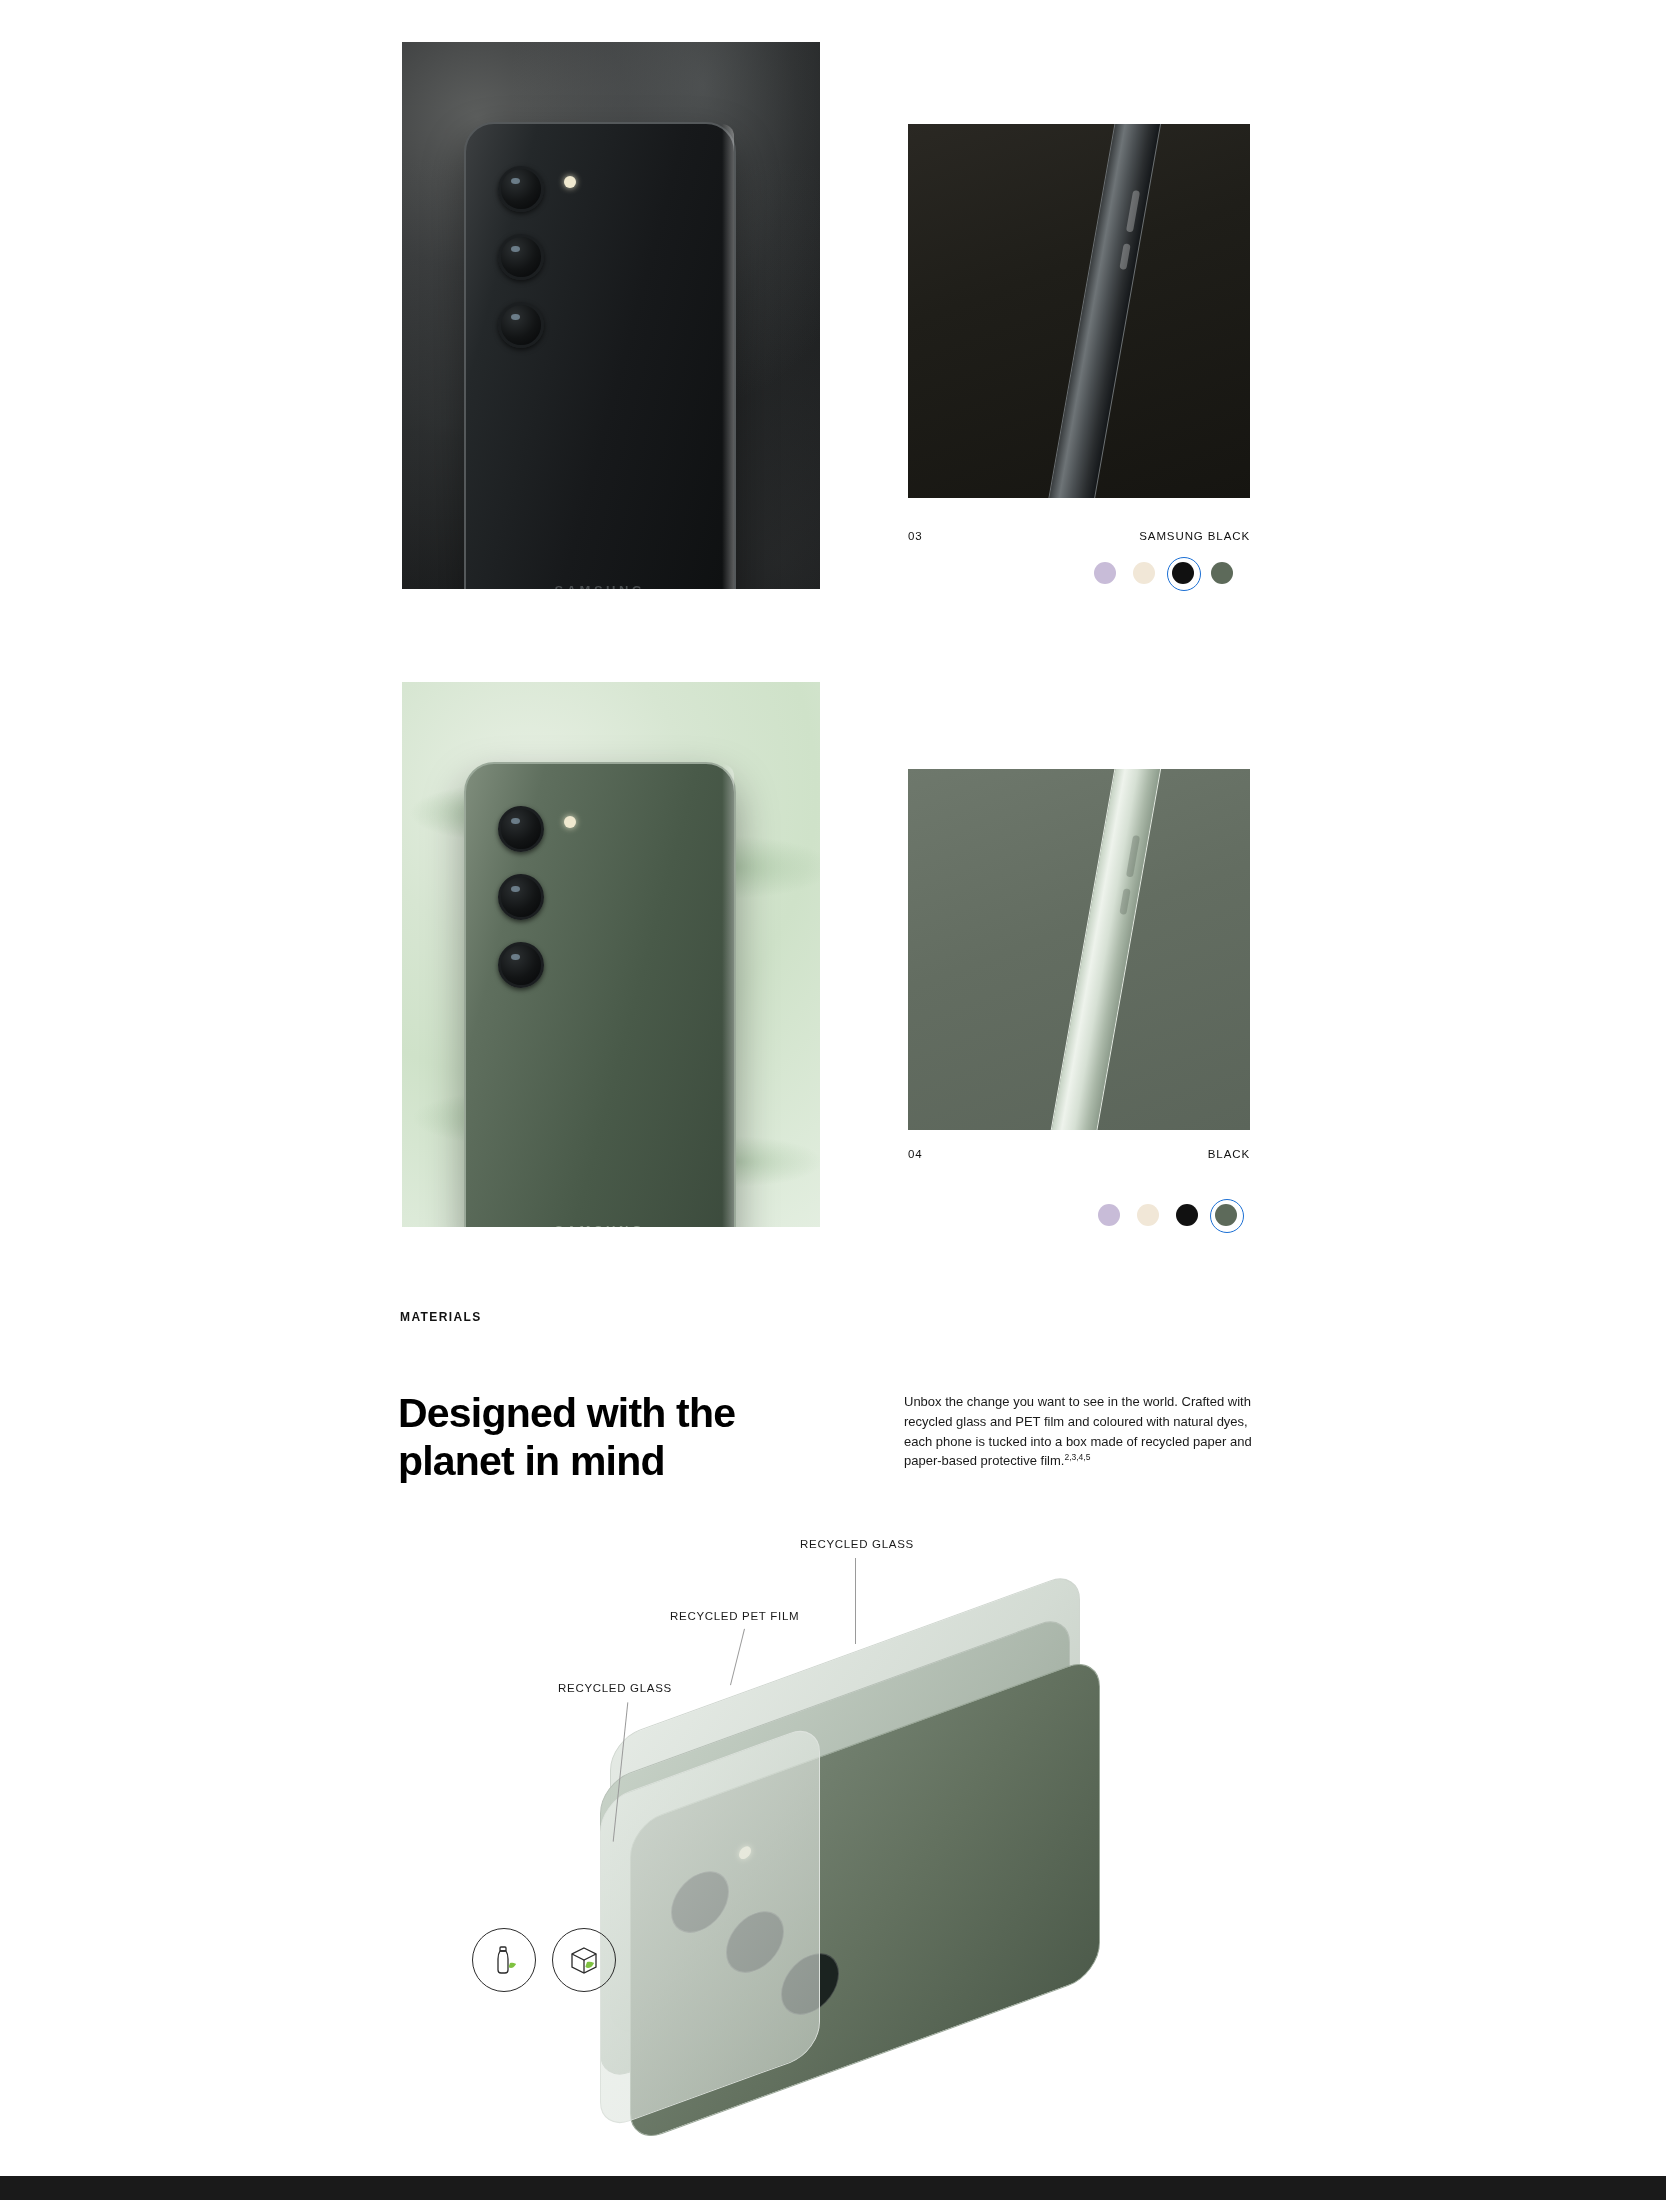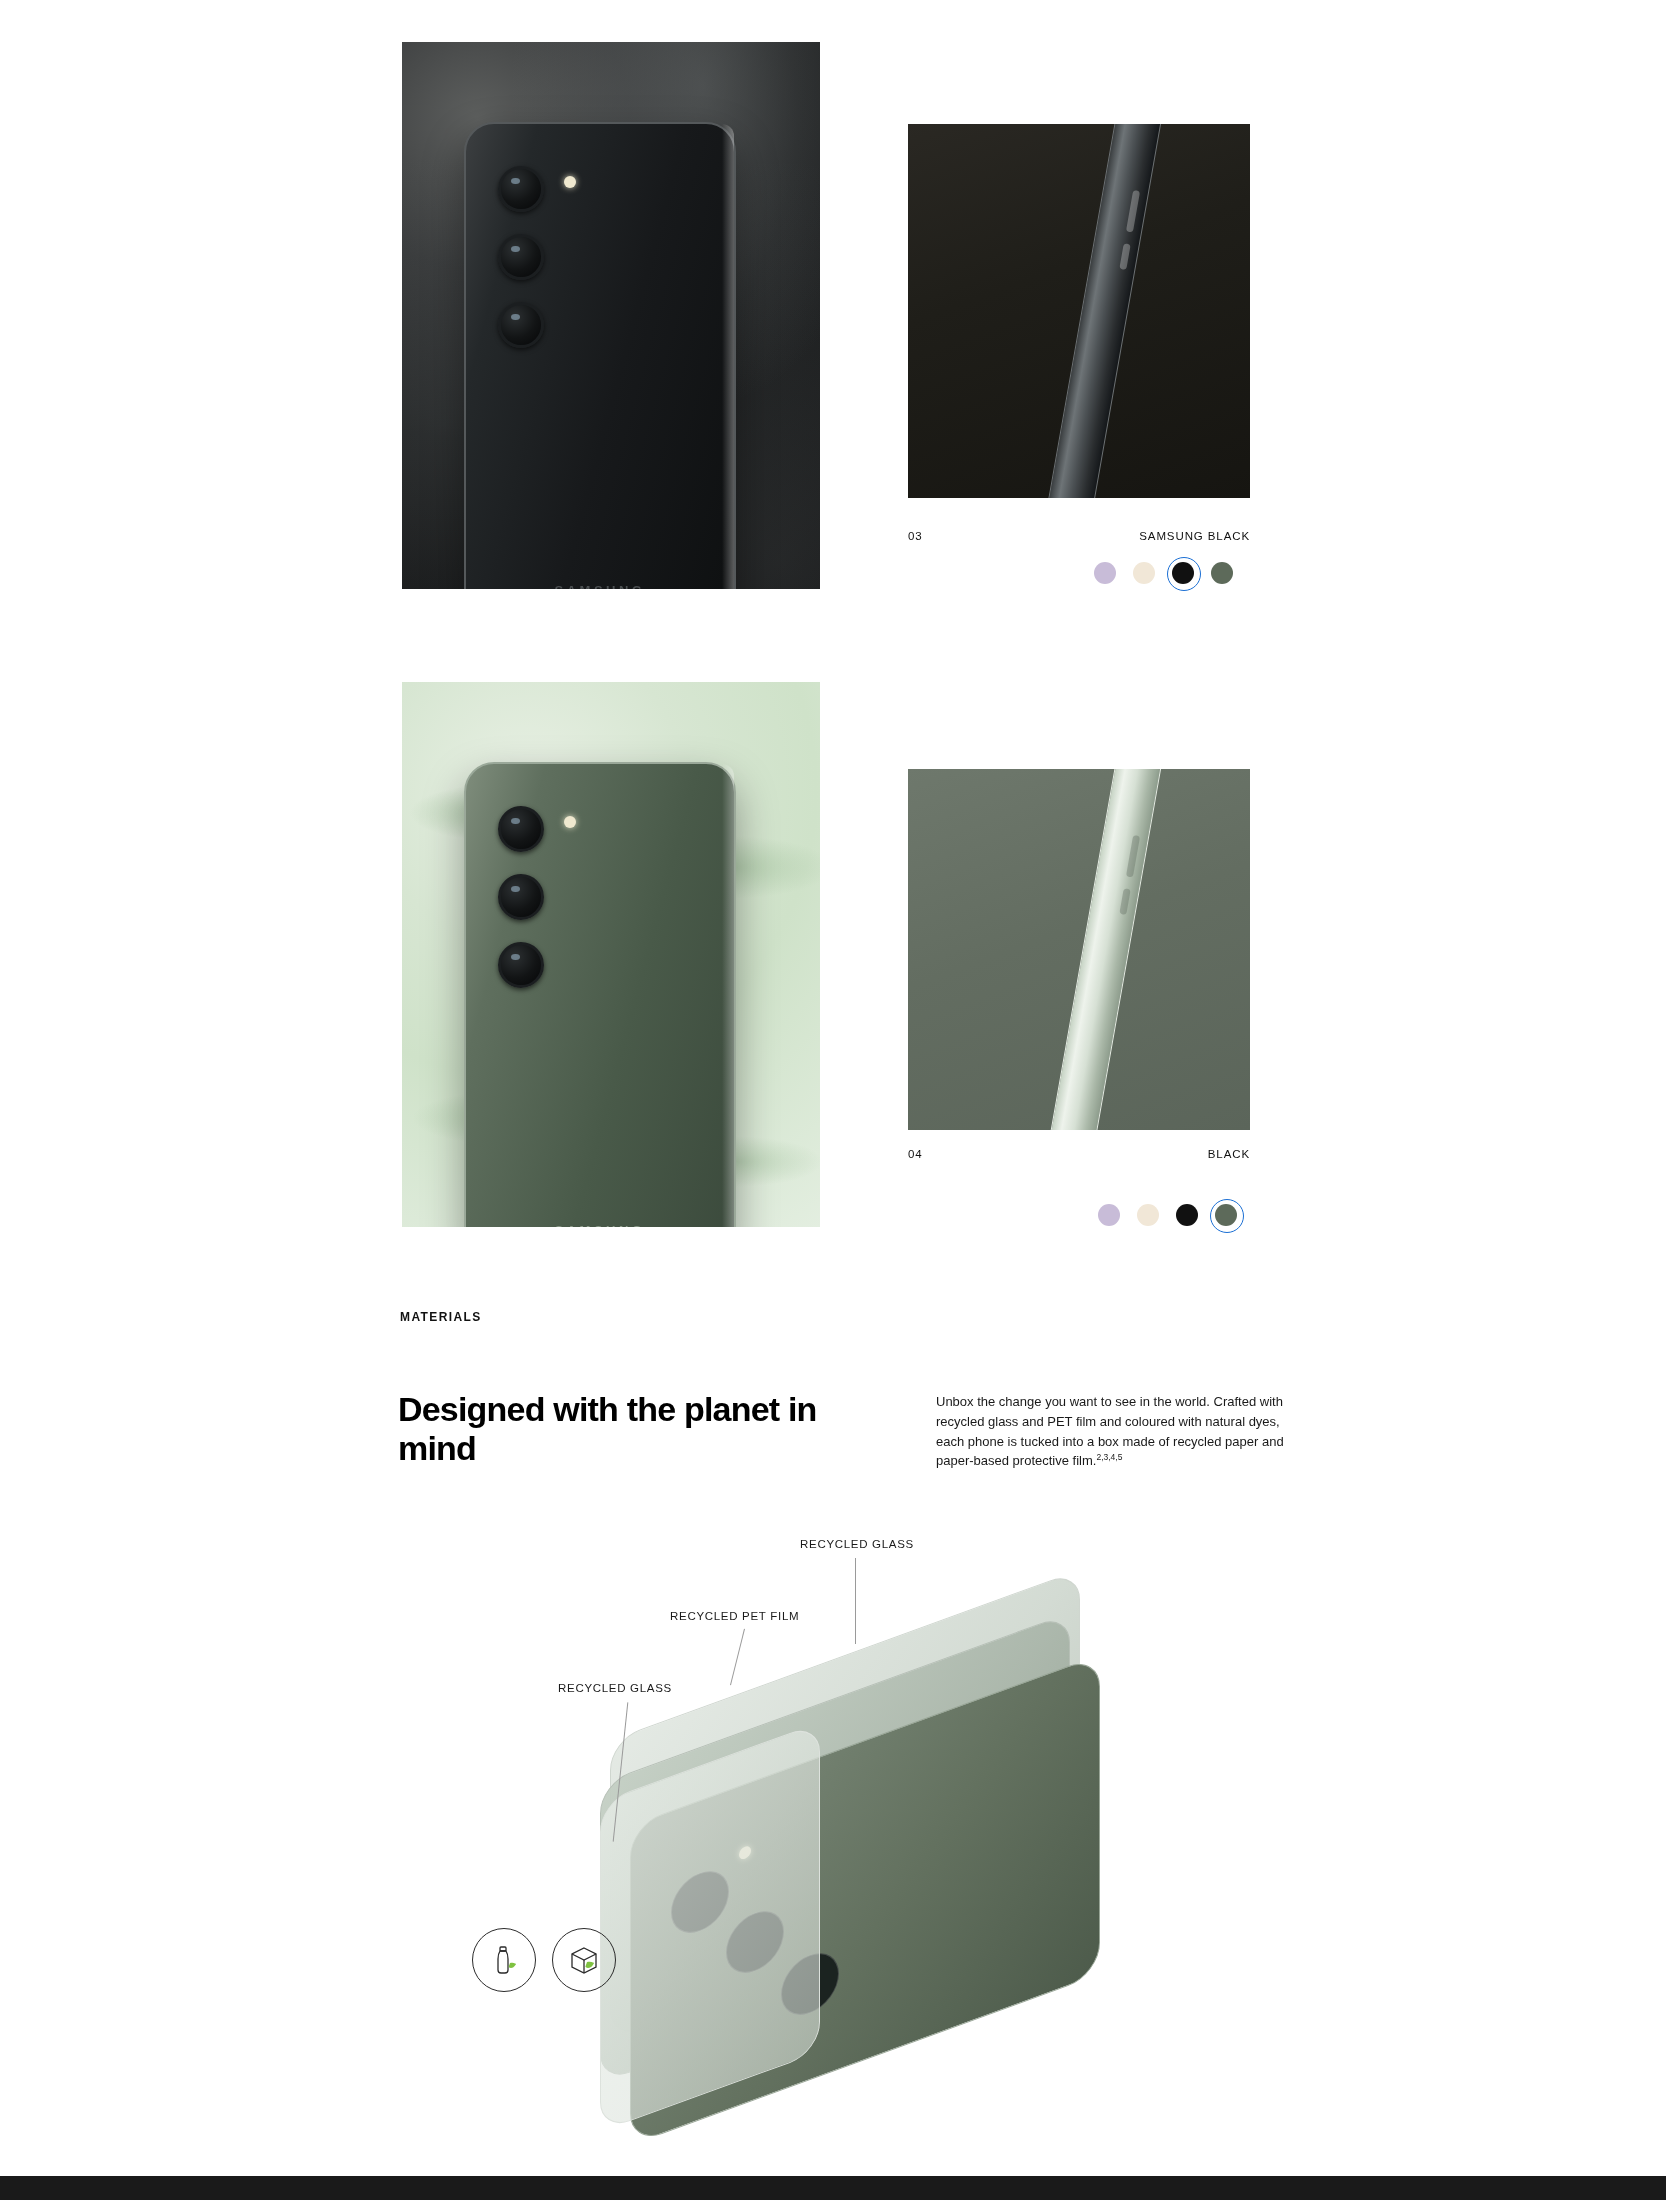--- a/index.html
+++ b/index.html
@@ -162,21 +162,21 @@
     border: 1.6px solid #1b6fd4;
   }
 
   
   .eyebrow {
     position: absolute;
     font-size: 12px; font-weight: 700; letter-spacing: 1.4px; color: #111;
   }
   .headline {
     position: absolute;
-    font-size: 34px; font-weight: 700; line-height: 1.16;
+    font-size: 41px; font-weight: 700; line-height: 1.16;
     letter-spacing: -0.8px; color: #000;
     width: 420px;
   }
   .body-copy {
     position: absolute;
     width: 358px;
     font-size: 13px; line-height: 1.52; color: #1a1a1a;
   }
   .body-copy sup { font-size: 8.5px; }
 
@@ -308,21 +308,21 @@
 <div class="swatch-row" style="left:1098px; top:1204px;">
   <span class="swatch" style="background:#c8bcd8;"></span>
   <span class="swatch" style="background:#f1e7d7;"></span>
   <span class="swatch" style="background:#111111;"></span>
   <span class="swatch sel" style="background:#5d6a5a;"></span>
 </div>
 
 <div class="eyebrow" style="left:400px; top:1310px;">MATERIALS</div>
 <h2 class="headline" style="left:398px; top:1390px;">Designed with the planet in mind</h2>
 
-<div class="body-copy" style="left:904px; top:1392px;margin-left:32px;">
+<div class="body-copy" style="left:904px; top:1392px;">
   <span>Unbox the change you want to see in the world. Crafted with recycled glass and PET film and coloured with natural dyes, each phone is tucked into a box made of recycled paper and paper-based protective film.</span><sup>2,3,4,5</sup>
 </div>
 
 <div class="diagram">
 
   <div class="layer layer-glass-top" style="top:125px;"></div>
   <div class="layer layer-pet" style="top:168px;">
     <div class="ghost-lens" style="left:118px; top:86px; width:58px; height:58px;"></div>
     <div class="ghost-lens" style="left:175px; top:148px; width:58px; height:58px;"></div>
     <div class="ghost-lens" style="left:232px; top:210px; width:58px; height:58px;"></div>

